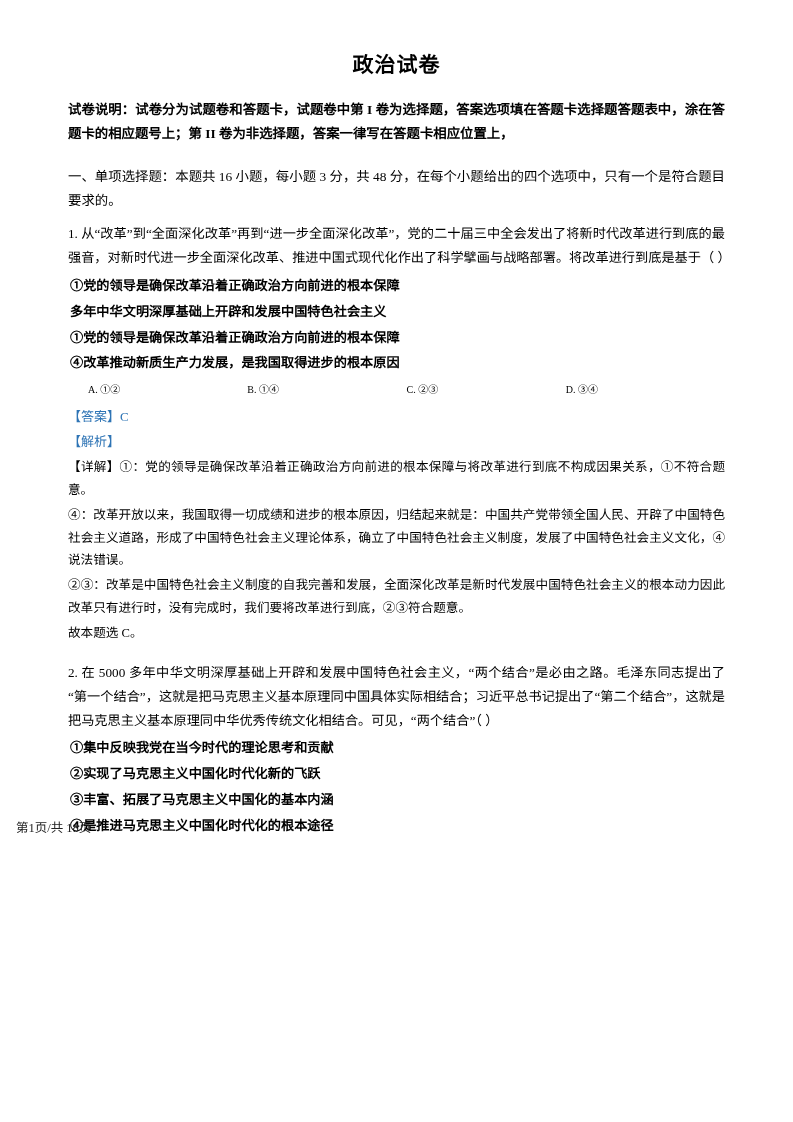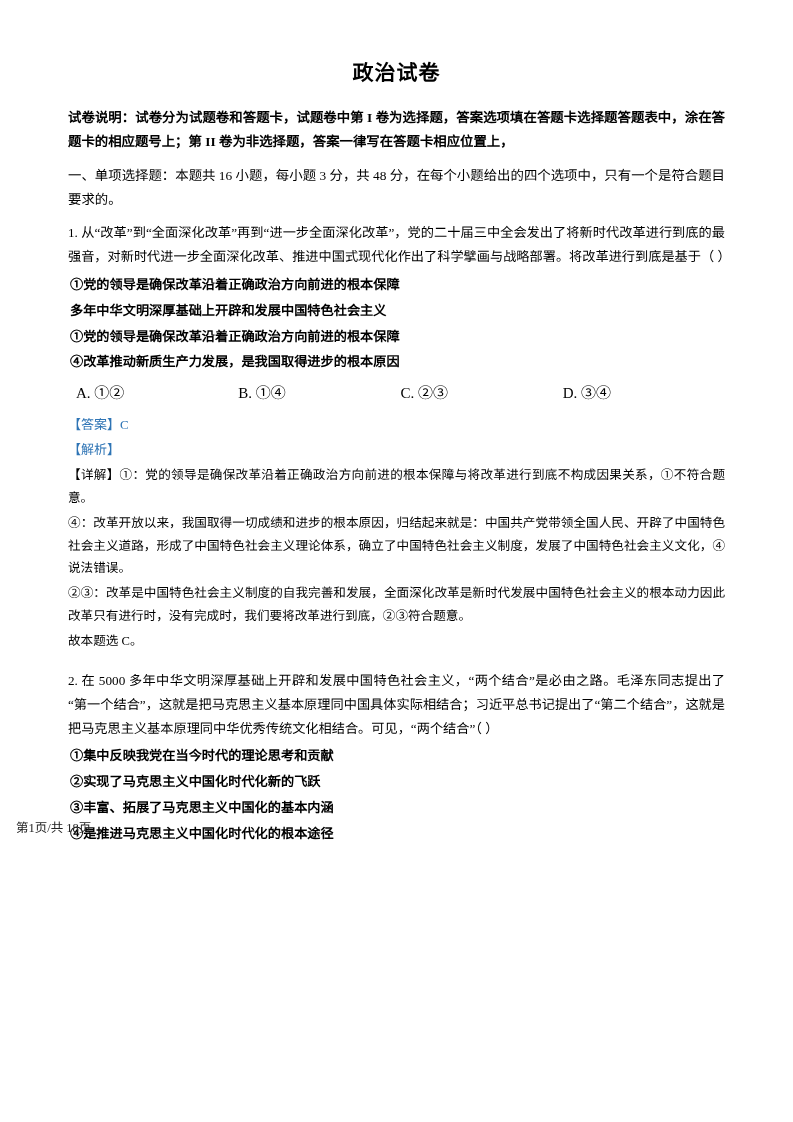--- a/index.html
+++ b/index.html
@@ -13,63 +13,63 @@
     font-family: "Liberation Serif", "DejaVu Serif", serif;
     color: #000000;
     position: relative;
     overflow: hidden;
   }
   .page {
     position: relative;
     width: 793px;
     height: 884px;
     box-sizing: border-box;
-    padding: 40px 68px 0 68px;
+    padding: 32px 68px 0 68px;
   }
   .doc-title {
     text-align: center;
     font-size: 21px;
     font-weight: bold;
     margin: 16px 0 20px 0;
     letter-spacing: 1px;
   }
   p {
     margin: 0 0 7px 0;
     font-size: 13.2px;
     line-height: 1.72;
     text-align: justify;
   }
   .instructions {
     font-weight: bold;
     font-size: 13.4px;
     line-height: 1.78;
-    margin-bottom: 10px;
+    margin-bottom: 19px;
   }
   .section-head {
     font-size: 13.4px;
     line-height: 1.78;
     margin-bottom: 10px;
   }
   .q-stem {
     font-size: 13.2px;
     line-height: 1.80;
     margin-bottom: 4px;
   }
   .q-item {
     font-size: 13.2px;
     line-height: 1.80;
     margin-bottom: 2px;
     padding-left: 2px;
     font-weight: bold;
   }
   .options-row {
     display: flex;
-    font-size: 15px;
+    font-size: 10px;
     line-height: 1.8;
-    margin: 6px 0 6px 4px;
+    margin: 6px 0 6px 16px;
     padding-left: 4px;
   }
   .options-row .opt {
     width: 25%;
     box-sizing: border-box;
   }
   .answer-line, .analysis-line {
     color: #2e74b5;
     font-size: 13px;
     line-height: 1.8;

